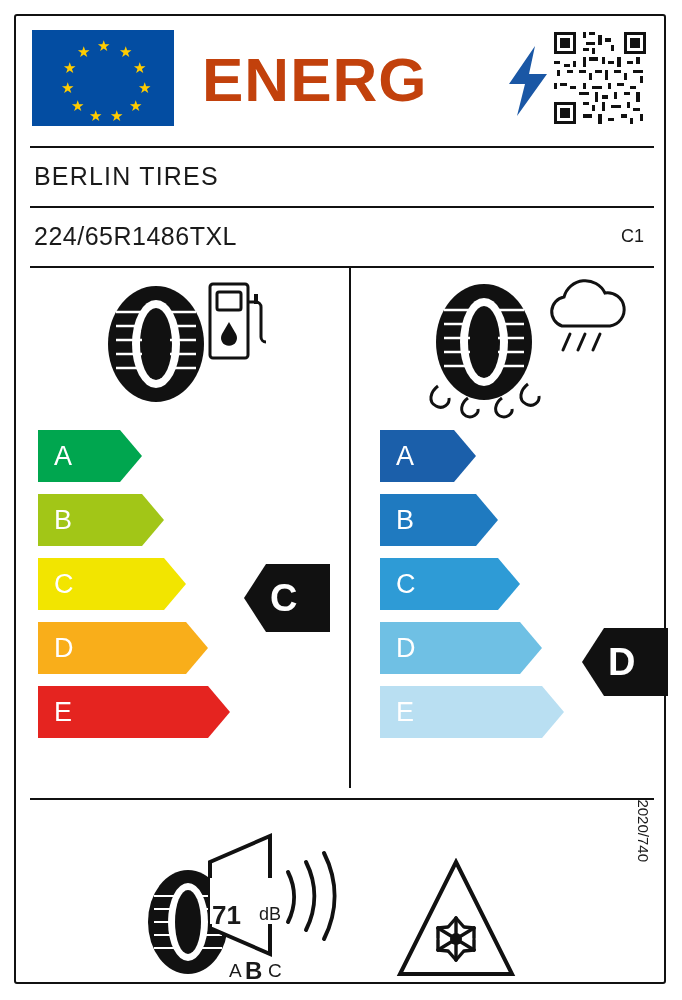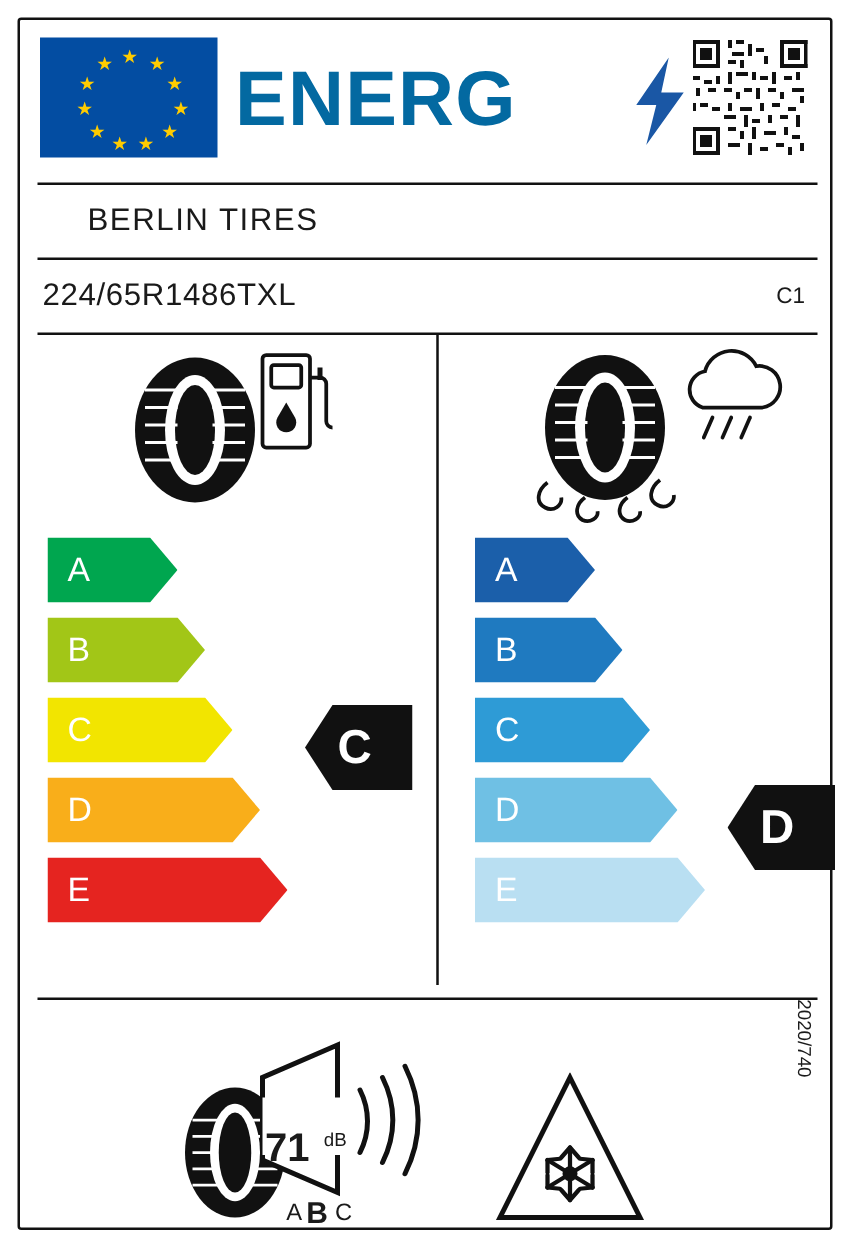--- a/index.html
+++ b/index.html
@@ -6,28 +6,28 @@
   body{width:682px;height:1000px;font-family:"Liberation Sans",sans-serif;color:#1a1a1a;}
   .label{
     position:absolute;left:14px;top:14px;width:652px;height:970px;
     border:2px solid #111;border-radius:3px;box-sizing:border-box;background:#fff;
   }
   
   .header{position:absolute;left:0;top:0;width:100%;height:124px;}
   .euflag{position:absolute;left:16px;top:14px;width:142px;height:96px;background:#034da2;}
   .star{position:absolute;color:#ffcc00;font-size:15px;line-height:15px;}
   .energy-word{
-    position:absolute;left:172px;top:28px;font-size:62px;font-weight:bold;
-    letter-spacing:1px;color:#0369a1;font-family:"Liberation Sans",sans-serif;
+    position:absolute;left:186px;top:28px;font-size:62px;font-weight:bold;
+    letter-spacing:1px;color:#c2410c;font-family:"Liberation Sans",sans-serif;
   }
   .bolt{position:absolute;left:489px;top:30px;width:44px;height:70px;}
   .qr{position:absolute;right:18px;top:16px;width:92px;height:92px;}
   .hr{position:absolute;left:14px;width:624px;height:2px;background:#111;}
   
-  .brand{position:absolute;left:18px;top:146px;font-size:25px;letter-spacing:1.2px;margin-left:36px;}
+  .brand{position:absolute;left:18px;top:146px;font-size:25px;letter-spacing:1.2px;}
   .size{position:absolute;left:18px;top:206px;font-size:25px;letter-spacing:0.5px;}
   .classcode{position:absolute;right:20px;top:210px;font-size:18px;}
   
   .vdiv{position:absolute;left:333px;top:252px;width:2px;height:520px;background:#111;}
   .tire{position:absolute;}
   
   .gradecol{position:absolute;}
   .bar{position:relative;height:52px;margin-bottom:12px;}
   .bar .body{position:absolute;left:0;top:0;height:100%;box-sizing:border-box;}
   .bar .letter{
@@ -38,22 +38,22 @@
   .arrowtag .glyph{
     position:relative;width:86px;height:68px;display:flex;align-items:center;
     justify-content:flex-start;
   }
   .arrowtag .val{
     position:absolute;left:26px;top:0;height:100%;display:flex;align-items:center;
     color:#fff;font-size:38px;font-weight:bold;z-index:4;
   }
   
   .hr-bottom{position:absolute;left:14px;top:782px;width:624px;height:2px;background:#111;}
-  .noise-db{position:absolute;left:196px;top:884px;font-size:32px;font-weight:bold;}
-  .noise-unit{position:absolute;left:243px;top:888px;font-size:15px;}
+  .noise-db{position:absolute;left:196px;top:884px;font-size:26px;font-weight:bold;}
+  .noise-unit{position:absolute;left:243px;top:888px;font-size:18px;}
   .cls{position:absolute;top:944px;font-size:19px;}
   .clsA{left:213px;}
   .clsB{left:229px;font-size:24px;font-weight:bold;top:941px;}
   .clsC{left:252px;}
   .vertdate{
     position:absolute;right:12px;top:846px;font-size:15px;
     transform:rotate(90deg);transform-origin:right top;white-space:nowrap;
   }
 </style>
 </head>

